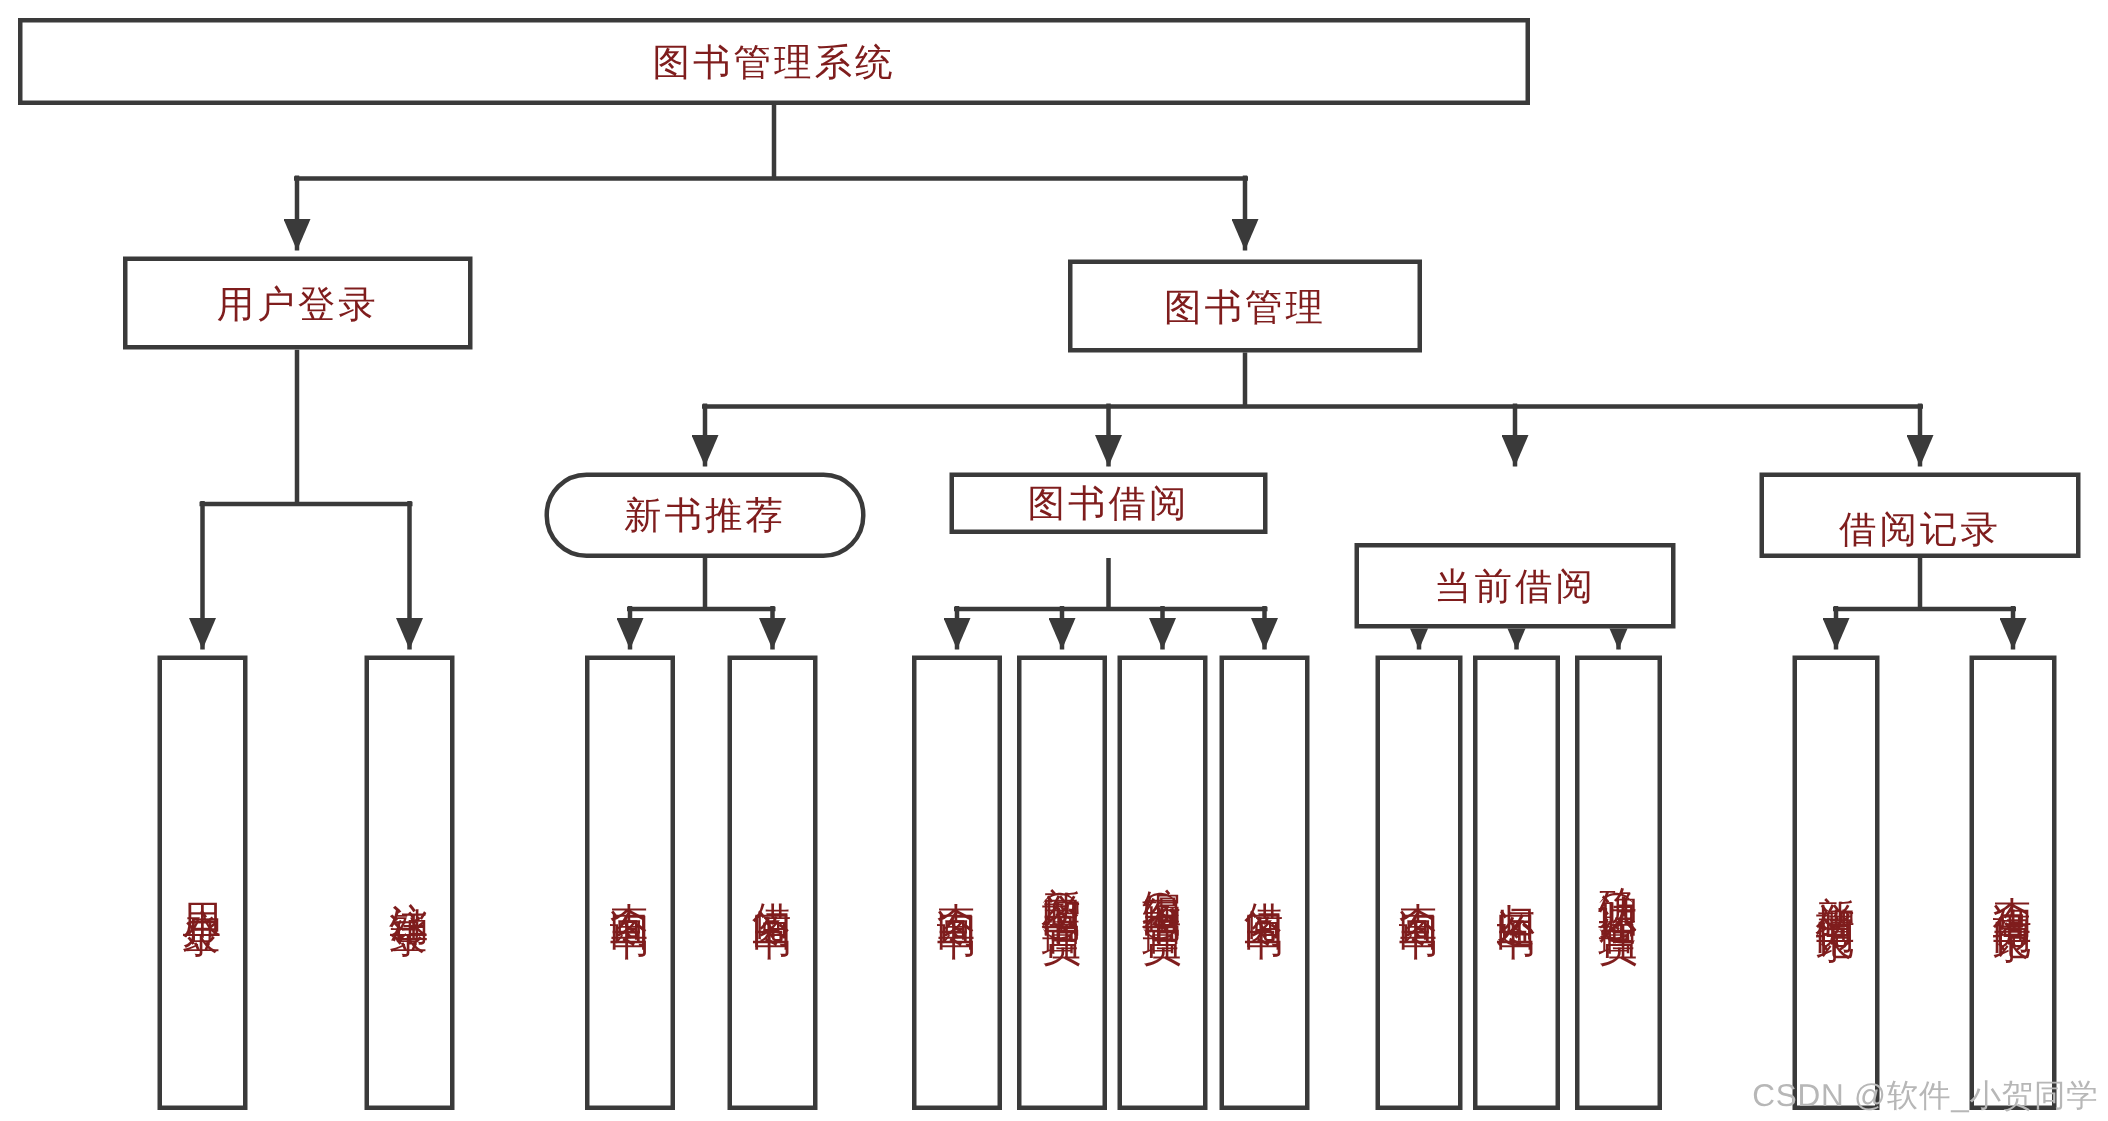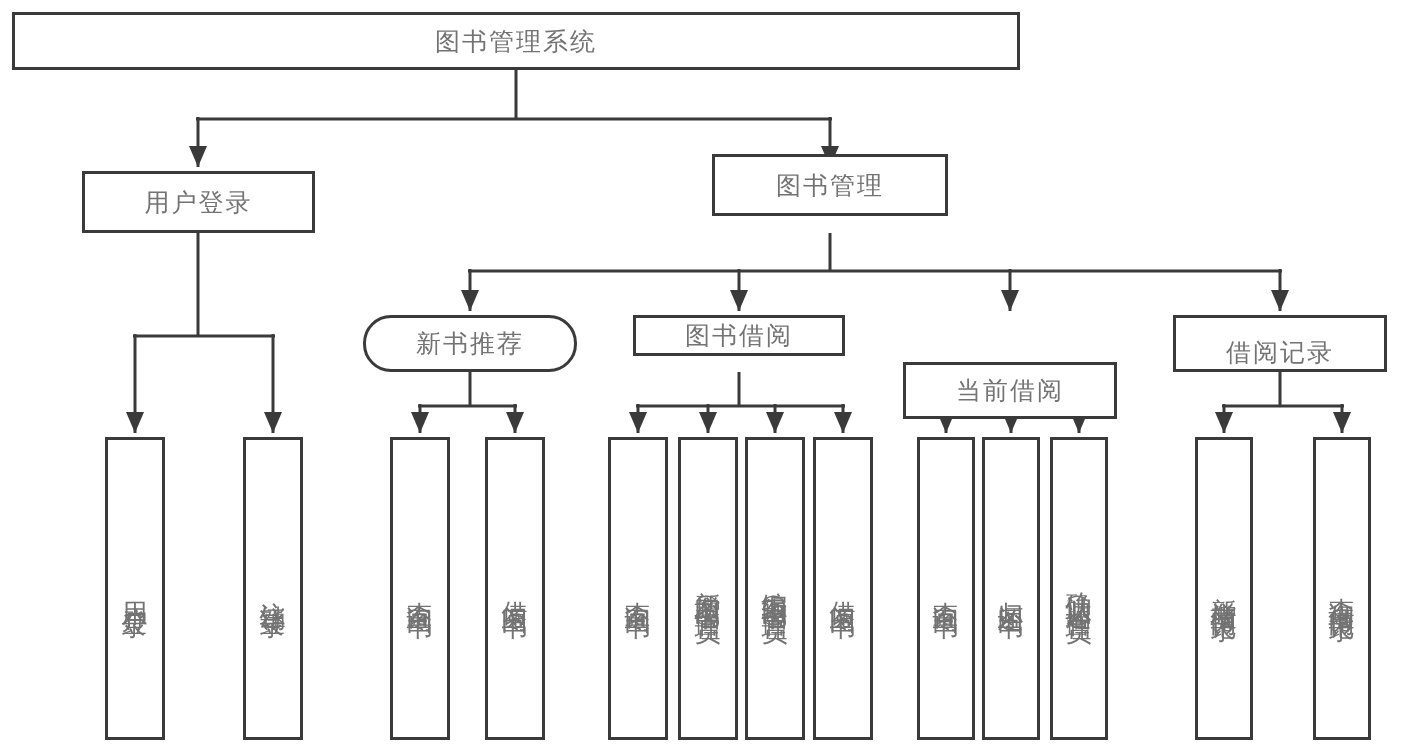--- a/index.html
+++ b/index.html
@@ -15,21 +15,21 @@
     background: #ffffff;
   }
   #connectors {
     position: absolute; left: 0; top: 0; z-index: 1;
   }
   .box {
     position: absolute;
     box-sizing: border-box;
     background: #ffffff;
     border: 3px solid #3a3a3a;
-    color: #737373;
+    color: #7f1d1d;
     display: flex;
     align-items: center;
     justify-content: center;
     z-index: 2;
   }
   .hlabel {
     font-size: 25px;
     letter-spacing: 2px;
     white-space: nowrap;
   }
@@ -99,21 +99,21 @@
     </g>
   </svg>
 
   <div class="box" style="left:12px; top:12px; width:1008px; height:58px;">
     <span class="hlabel">图书管理系统</span>
   </div>
 
   <div class="box" style="left:82px; top:171px; width:233px; height:62px;">
     <span class="hlabel">用户登录</span>
   </div>
-  <div class="box" style="left:712px; top:154px; width:236px; height:62px;">
+  <div class="box" style="left:712px; top:173px; width:236px; height:62px;">
     <span class="hlabel">图书管理</span>
   </div>
 
   <div class="box" style="left:363px; top:315px; width:214px; height:57px;border-radius:28px;">
     <span class="hlabel">新书推荐</span>
   </div>
   <div class="box" style="left:633px; top:315px; width:212px; height:41px;">
     <span class="hlabel">图书借阅</span>
   </div>
   <div class="box" style="left:903px; top:315px; width:214px; height:57px;margin-top:47px;">
@@ -160,14 +160,15 @@
     <span class="vlabel">确认归还（管理员）</span>
   </div>
 
   <div class="box" style="left:1195px; top:437px; width:58px; height:303px;">
     <span class="vlabel">新增借阅记录</span>
   </div>
   <div class="box" style="left:1313px; top:437px; width:58px; height:303px;">
     <span class="vlabel">查询借阅记录</span>
   </div>
 
+  <div id="watermark">CSDN @软件_小贺同学</div>
 
 </div>
 
 </body></html>

